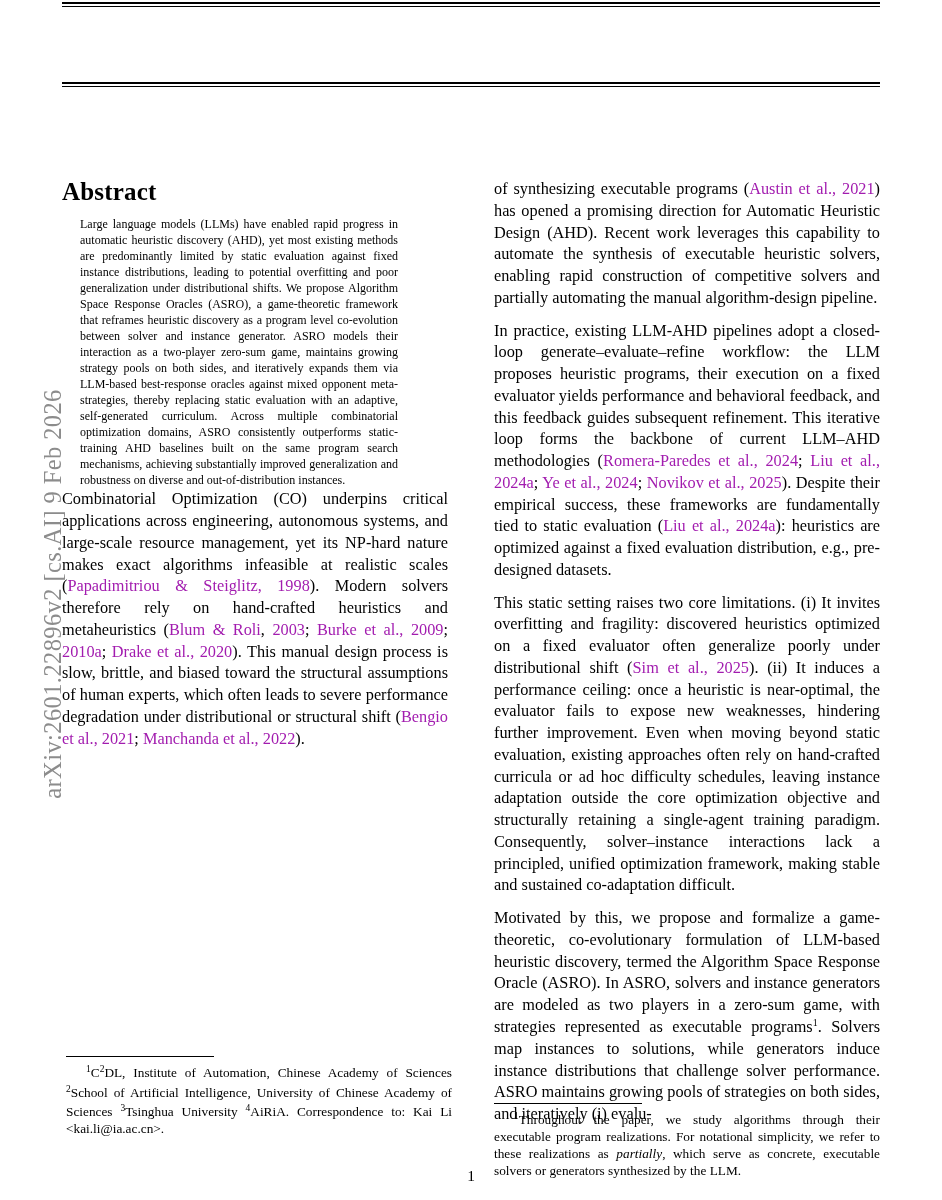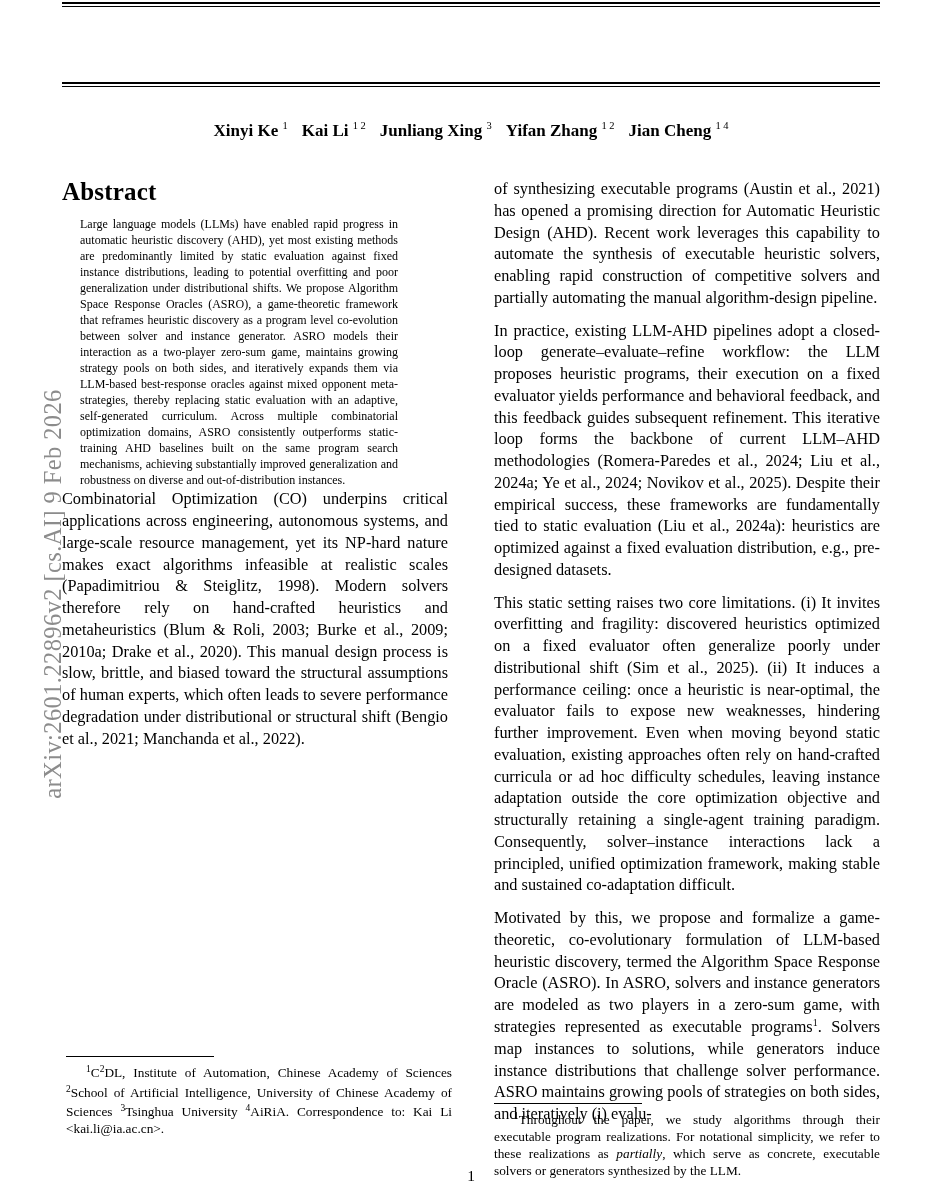--- a/index.html
+++ b/index.html
@@ -121,21 +121,21 @@
 
   p.body {
     font-size: 16.3px;
     line-height: 1.335;
     text-align: justify;
     text-justify: inter-word;
     margin: 0 0 11px 0;
   }
   p.body.last { margin-bottom: 0; }
 
-  .cite { color: #000000; }
+  .cite { color: #a21caf; }
 
   
   .footnote-block {
     position: absolute;
     bottom: 0;
     width: 386px;
     font-size: 13.3px;
     line-height: 1.27;
     text-align: justify;
   }
@@ -167,21 +167,20 @@
 
 <div id="arxiv-stamp">arXiv:2601.22896v2  [cs.AI]  9 Feb 2026</div>
 
 <div id="page">
 
   <div id="rule-top" class="rule-double"></div>
 
 
   <div id="rule-under-title" class="rule-double"></div>
 
-  <div id="authors"><span class="author">Xinyi Ke&nbsp;<sup>1</sup></span><span class="author">Kai Li&nbsp;<sup>1<span class="sep"></span>2</sup></span><span class="author">Junliang Xing&nbsp;<sup>3</sup></span><span class="author">Yifan Zhang&nbsp;<sup>1<span class="sep"></span>2</sup></span><span class="author">Jian Cheng&nbsp;<sup>1<span class="sep"></span>4</sup></span></div>
 
   <div id="columns">
 
     <div class="col" id="col-left">
       <div class="abs-head">Abstract</div>
       <div class="abs-body">Large language models (LLMs) have enabled rapid progress in automatic heuristic discovery (AHD), yet most existing methods are predominantly limited by static evaluation against fixed instance distributions, leading to potential overfitting and poor generalization under distributional shifts. We propose Algorithm Space Response Oracles (ASRO), a game-theoretic framework that reframes heuristic discovery as a program level co-evolution between solver and instance generator. ASRO models their interaction as a two-player zero-sum game, maintains growing strategy pools on both sides, and iteratively expands them via LLM-based best-response oracles against mixed opponent meta-strategies, thereby replacing static evaluation with an adaptive, self-generated curriculum. Across multiple combinatorial optimization domains, ASRO consistently outperforms static-training AHD baselines built on the same program search mechanisms, achieving substantially improved generalization and robustness on diverse and out-of-distribution instances.</div>
 
 
       <p class="body" id="intro-p1">Combinatorial Optimization (CO) underpins critical applications across engineering, autonomous systems, and large-scale resource management, yet its NP-hard nature makes exact algorithms infeasible at realistic scales (<span class="cite">Papadimitriou &amp; Steiglitz, 1998</span>). Modern solvers therefore rely on hand-crafted heuristics and metaheuristics (<span class="cite">Blum &amp; Roli</span>, <span class="cite">2003</span>; <span class="cite">Burke et al., 2009</span>; <span class="cite">2010a</span>; <span class="cite">Drake et al., 2020</span>). This manual design process is slow, brittle, and biased toward the structural assumptions of human experts, which often leads to severe performance degradation under distributional or structural shift (<span class="cite">Bengio et al., 2021</span>; <span class="cite">Manchanda et al., 2022</span>).</p>
     </div>

